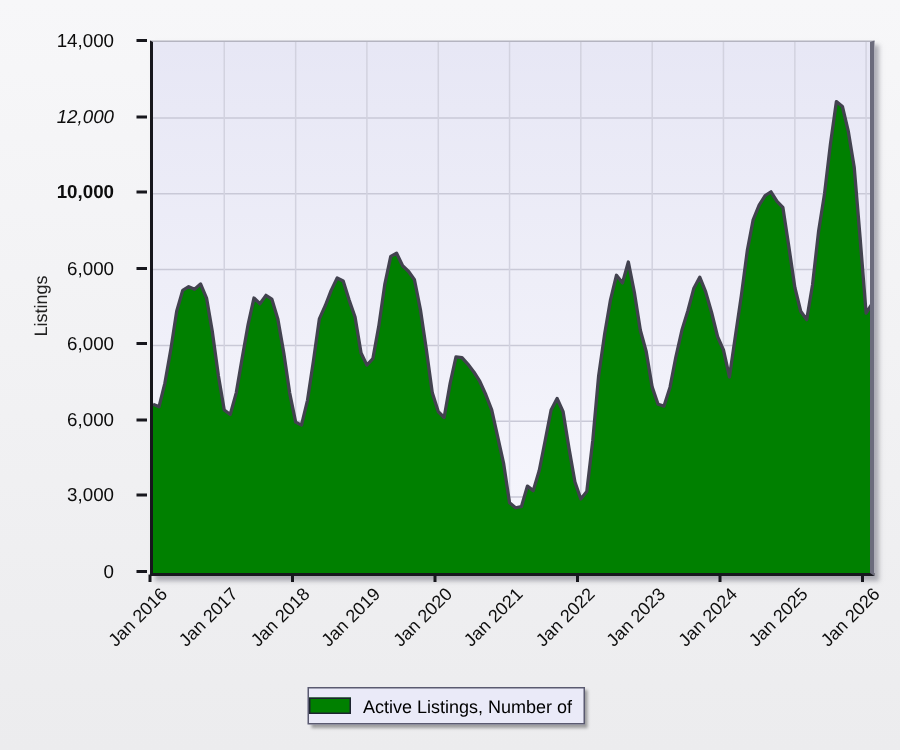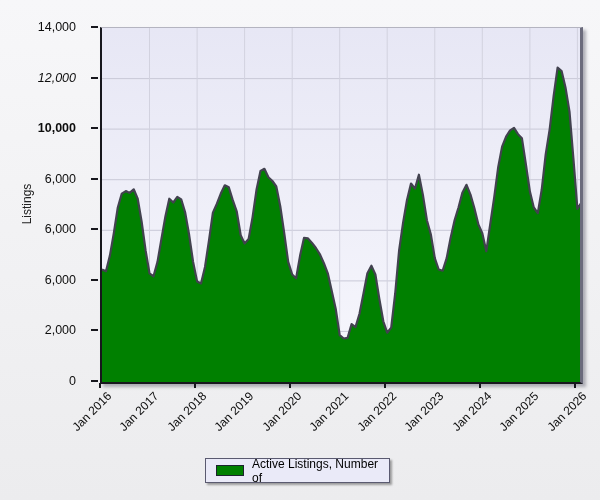--- a/index.html
+++ b/index.html
@@ -34,21 +34,21 @@
   .yaxis-title-anchor{position:absolute; left:27px; top:204px; width:0; height:0;}
   .yaxis-title-anchor span{
     position:absolute; white-space:nowrap; font-size:12px; color:#222;
     transform:translate(-50%,-50%) rotate(-90deg);
   }
   .legend{
     position:absolute; left:205px; top:458px; width:185px; height:25px;
     background:#eaeaf8; border:1px solid #5a5a70;
     box-shadow:2px 2px 2px rgba(0,0,0,.35);
     box-sizing:border-box; display:flex; align-items:center; gap:8px;
-    padding-left:10px; font-size:12px; color:#000;
+    font-size:12px; color:#000;
   }
   .legend .swatch{
     width:28px; height:11px; background:#008000;
     border:1px solid #1d2430; box-sizing:border-box; flex:0 0 auto;
   }
 </style>
 </head>
 <body>
 
 <div class="canvas">
@@ -77,21 +77,21 @@
         <line x1="475.4" x2="475.4" y1="0" y2="354" stroke="#d2d2df" stroke-width="1"></line>
         <polygon points="0,354 0.0,241.5 4.0,243.2 7.9,227.6 11.9,204.8 15.8,179.5 19.8,165.6 23.8,163.1 27.7,164.9 31.7,161.3 35.7,170.7 39.6,193.4 43.6,222.5 47.5,245.3 51.5,248.3 55.5,233.9 59.4,211.1 63.4,188.4 67.3,170.7 71.3,174.5 75.3,168.9 79.2,171.4 83.2,184.6 87.2,207.3 91.1,233.9 95.1,253.4 99.0,255.4 103.0,238.9 107.0,212.4 110.9,184.6 114.9,175.7 118.8,165.6 122.8,157.3 126.8,159.3 130.7,171.9 134.7,183.3 138.7,207.3 142.6,215.4 146.6,211.1 150.5,189.6 154.5,161.8 158.5,142.9 162.4,140.8 166.4,149.2 170.4,153.0 174.3,158.5 178.3,178.5 182.2,204.8 186.2,233.9 190.2,246.5 194.1,250.3 198.1,227.6 202.0,209.9 206.0,210.4 210.0,214.9 213.9,220.0 217.9,226.3 221.9,235.2 225.8,245.3 229.8,263.2 233.7,280.7 237.7,307.2 241.7,310.5 245.6,309.8 249.6,296.1 253.5,299.1 257.5,285.7 261.5,265.5 265.4,245.3 269.4,237.7 273.4,246.5 277.3,270.6 281.3,293.3 285.2,304.7 289.2,299.6 293.2,265.5 297.1,222.5 301.1,194.7 305.0,171.9 309.0,155.5 313.0,160.6 316.9,146.7 320.9,166.9 324.9,192.2 328.8,206.3 332.8,230.1 336.7,241.5 340.7,242.7 344.7,230.1 348.6,209.9 352.6,192.2 356.5,179.5 360.5,164.4 364.5,156.8 368.4,166.4 372.4,180.3 376.4,196.5 380.3,205.3 384.3,223.3 388.2,196.5 392.2,169.4 396.2,139.1 400.1,118.6 404.1,108.7 408.1,102.4 412.0,99.9 416.0,106.2 419.9,110.2 423.9,136.5 427.9,163.6 431.8,179.5 435.8,185.1 439.7,161.8 443.7,126.4 447.7,101.1 451.6,68.3 455.6,39.7 459.6,43.0 463.5,59.4 467.5,83.7 471.4,130.5 475.4,180.8 479.4,174.5 479.4,354" fill="#008000"></polygon>
         <polyline points="0.0,241.5 4.0,243.2 7.9,227.6 11.9,204.8 15.8,179.5 19.8,165.6 23.8,163.1 27.7,164.9 31.7,161.3 35.7,170.7 39.6,193.4 43.6,222.5 47.5,245.3 51.5,248.3 55.5,233.9 59.4,211.1 63.4,188.4 67.3,170.7 71.3,174.5 75.3,168.9 79.2,171.4 83.2,184.6 87.2,207.3 91.1,233.9 95.1,253.4 99.0,255.4 103.0,238.9 107.0,212.4 110.9,184.6 114.9,175.7 118.8,165.6 122.8,157.3 126.8,159.3 130.7,171.9 134.7,183.3 138.7,207.3 142.6,215.4 146.6,211.1 150.5,189.6 154.5,161.8 158.5,142.9 162.4,140.8 166.4,149.2 170.4,153.0 174.3,158.5 178.3,178.5 182.2,204.8 186.2,233.9 190.2,246.5 194.1,250.3 198.1,227.6 202.0,209.9 206.0,210.4 210.0,214.9 213.9,220.0 217.9,226.3 221.9,235.2 225.8,245.3 229.8,263.2 233.7,280.7 237.7,307.2 241.7,310.5 245.6,309.8 249.6,296.1 253.5,299.1 257.5,285.7 261.5,265.5 265.4,245.3 269.4,237.7 273.4,246.5 277.3,270.6 281.3,293.3 285.2,304.7 289.2,299.6 293.2,265.5 297.1,222.5 301.1,194.7 305.0,171.9 309.0,155.5 313.0,160.6 316.9,146.7 320.9,166.9 324.9,192.2 328.8,206.3 332.8,230.1 336.7,241.5 340.7,242.7 344.7,230.1 348.6,209.9 352.6,192.2 356.5,179.5 360.5,164.4 364.5,156.8 368.4,166.4 372.4,180.3 376.4,196.5 380.3,205.3 384.3,223.3 388.2,196.5 392.2,169.4 396.2,139.1 400.1,118.6 404.1,108.7 408.1,102.4 412.0,99.9 416.0,106.2 419.9,110.2 423.9,136.5 427.9,163.6 431.8,179.5 435.8,185.1 439.7,161.8 443.7,126.4 447.7,101.1 451.6,68.3 455.6,39.7 459.6,43.0 463.5,59.4 467.5,83.7 471.4,130.5 475.4,180.8 479.4,174.5" fill="none" stroke="#42424f" stroke-width="2.2" stroke-linejoin="round"></polyline>
       </svg>
     </div>
 
   <div id="axis-layer">
       <div class="ytick-mark" style="left: 91px; top: 380px;"></div>
       <div class="ytick-label" style="top: 373px;">0</div>
       <div class="ytick-mark" style="left: 91px; top: 329.429px;"></div>
-      <div class="ytick-label" style="top: 322.429px;">2,000</div>
+      <div class="ytick-label" style="top: 322.429px;">3,000</div>
       <div class="ytick-mark" style="left: 91px; top: 278.857px;"></div>
       <div class="ytick-label" style="top: 271.857px;">6,000</div>
       <div class="ytick-mark" style="left: 91px; top: 228.286px;"></div>
       <div class="ytick-label" style="top: 221.286px;">6,000</div>
       <div class="ytick-mark" style="left: 91px; top: 177.714px;"></div>
       <div class="ytick-label" style="top: 170.714px;">6,000</div>
       <div class="ytick-mark" style="left: 91px; top: 127.143px;"></div>
       <div class="ytick-label" style="top: 120.143px; font-weight: bold;">10,000</div>
       <div class="ytick-mark" style="left: 91px; top: 76.5714px;"></div>
       <div class="ytick-label" style="top: 69.5714px; font-style: italic;">12,000</div>

